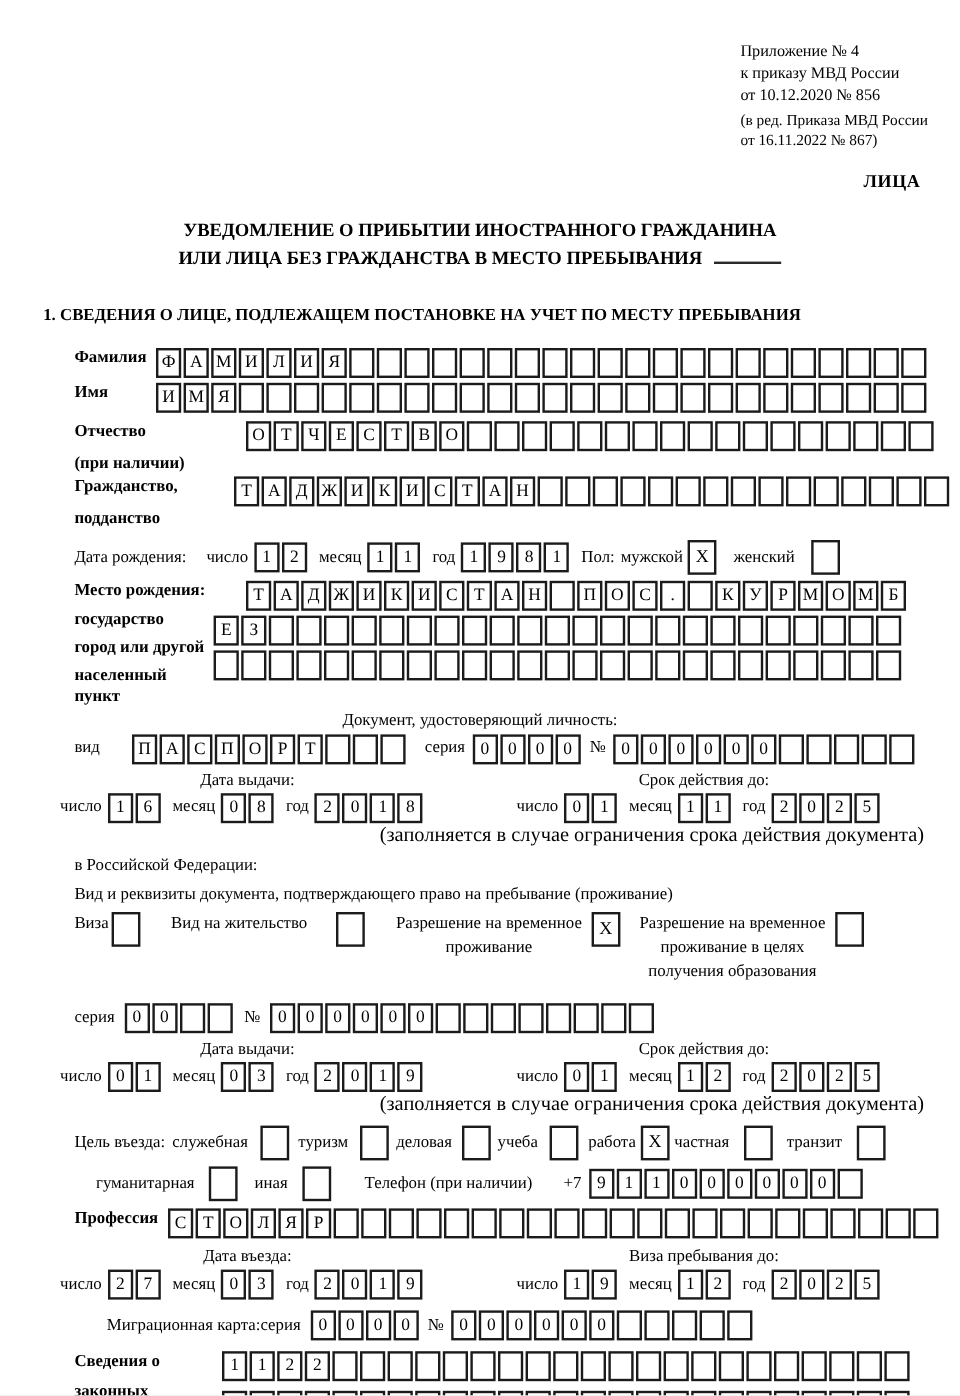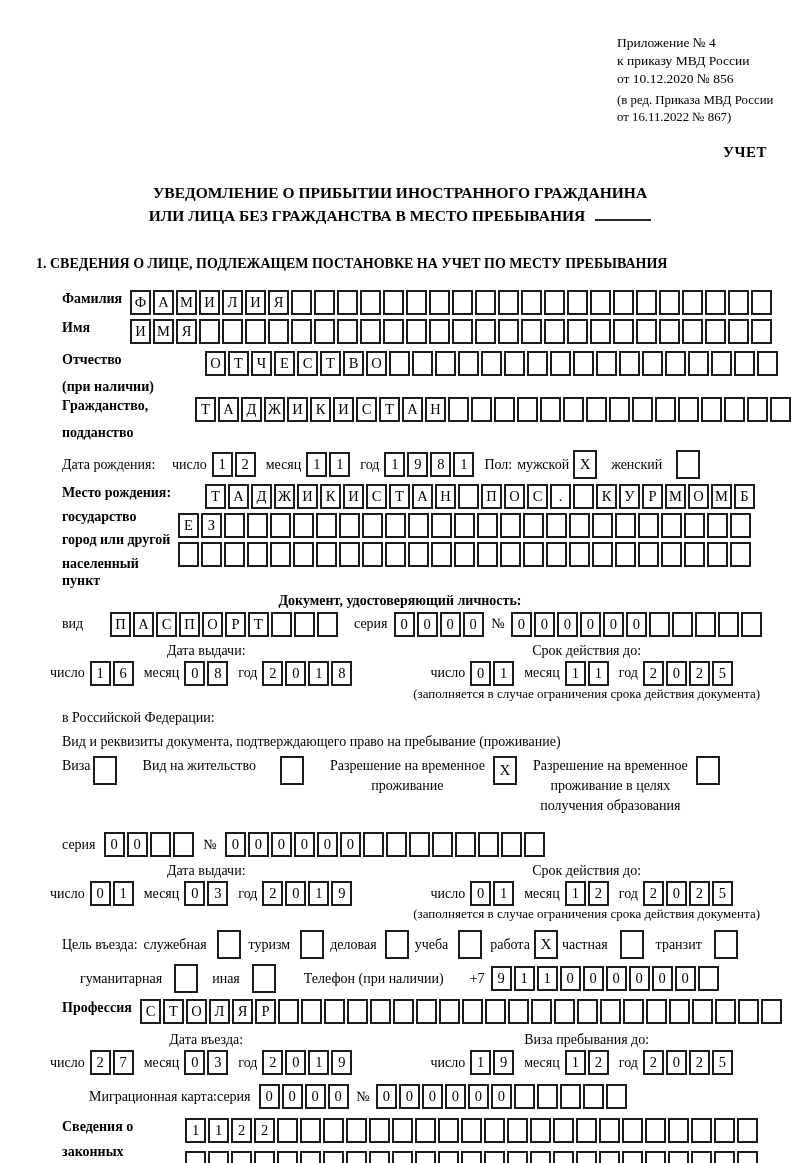--- a/index.html
+++ b/index.html
@@ -26,42 +26,42 @@
   }
   .cb {
     flex:none; width:24px; height:29px; border:2px solid #1b1b1b;
     display:inline-flex; align-items:center; justify-content:center; font-size:15px;
   }
   .dl { font-size:14px; flex:none; }
   .dgroup { display:flex; align-items:center; }
   .dgroup .dl { margin-right:5px; }
   .dgroup .cells { margin-right:8px; }
   .dhead { text-align:center; font-size:14px; margin-bottom:2px; }
-  .note { font-size:13px; text-align:right; padding-right:40px; }
+  .note { font-size:17px; text-align:right; padding-right:30px; }
   .intro { padding-left:62px; font-size:14px; }
   .opt { display:flex; align-items:flex-start; }
   .opt .txt { font-size:14px; text-align:center; line-height:1.45; margin-right:8px; }
   .lblcol { display:flex; flex-direction:column; }
 </style>
 </head>
 <body>
 
 <div class="page">
 
   <div class="hdr">
     <div>Приложение № 4</div>
     <div>к приказу МВД России</div>
     <div>от 10.12.2020 № 856</div>
     <div class="small">
       <div>(в ред. Приказа МВД России</div>
       <div>от 16.11.2022 № 867)</div>
     </div>
   </div>
 
-  <div class="forma">УЧЕТ</div>
+  <div class="forma">ЛИЦА</div>
 
   <div class="title">
     <div>УВЕДОМЛЕНИЕ О ПРИБЫТИИ ИНОСТРАННОГО ГРАЖДАНИНА</div>
     <div><span>ИЛИ ЛИЦА БЕЗ ГРАЖДАНСТВА В МЕСТО ПРЕБЫВАНИЯ</span><span class="blank-line"></span></div>
   </div>
 
   <div class="section">1. СВЕДЕНИЯ О ЛИЦЕ, ПОДЛЕЖАЩЕМ ПОСТАНОВКЕ НА УЧЕТ ПО МЕСТУ ПРЕБЫВАНИЯ</div>
 
   <div class="row" style="margin-top:18px;">
     <div class="lbl" style="width:68px;">Фамилия</div>
@@ -312,21 +312,21 @@
           <span class="cell"></span>
           <span class="cell"></span>
           <span class="cell"></span>
           <span class="cell"></span>
           <span class="cell"></span>
           <span class="cell"></span>
         </div>
     </div>
   </div>
 
-  <div style="text-align:center; font-weight:bold; font-size:14px; margin-top:3px;">Документ, удостоверяющий личность:</div>
+  <div style="text-align:center; font-weight:normal; font-size:14px; margin-top:3px;">Документ, удостоверяющий личность:</div>
 
   <div class="row" style="margin-top:3px; align-items:center;">
     <span class="dl" style="width:48px;">вид</span>
     <span class="cells">
         <span class="cell">П</span>
         <span class="cell">А</span>
         <span class="cell">С</span>
         <span class="cell">П</span>
         <span class="cell">О</span>
         <span class="cell">Р</span>

